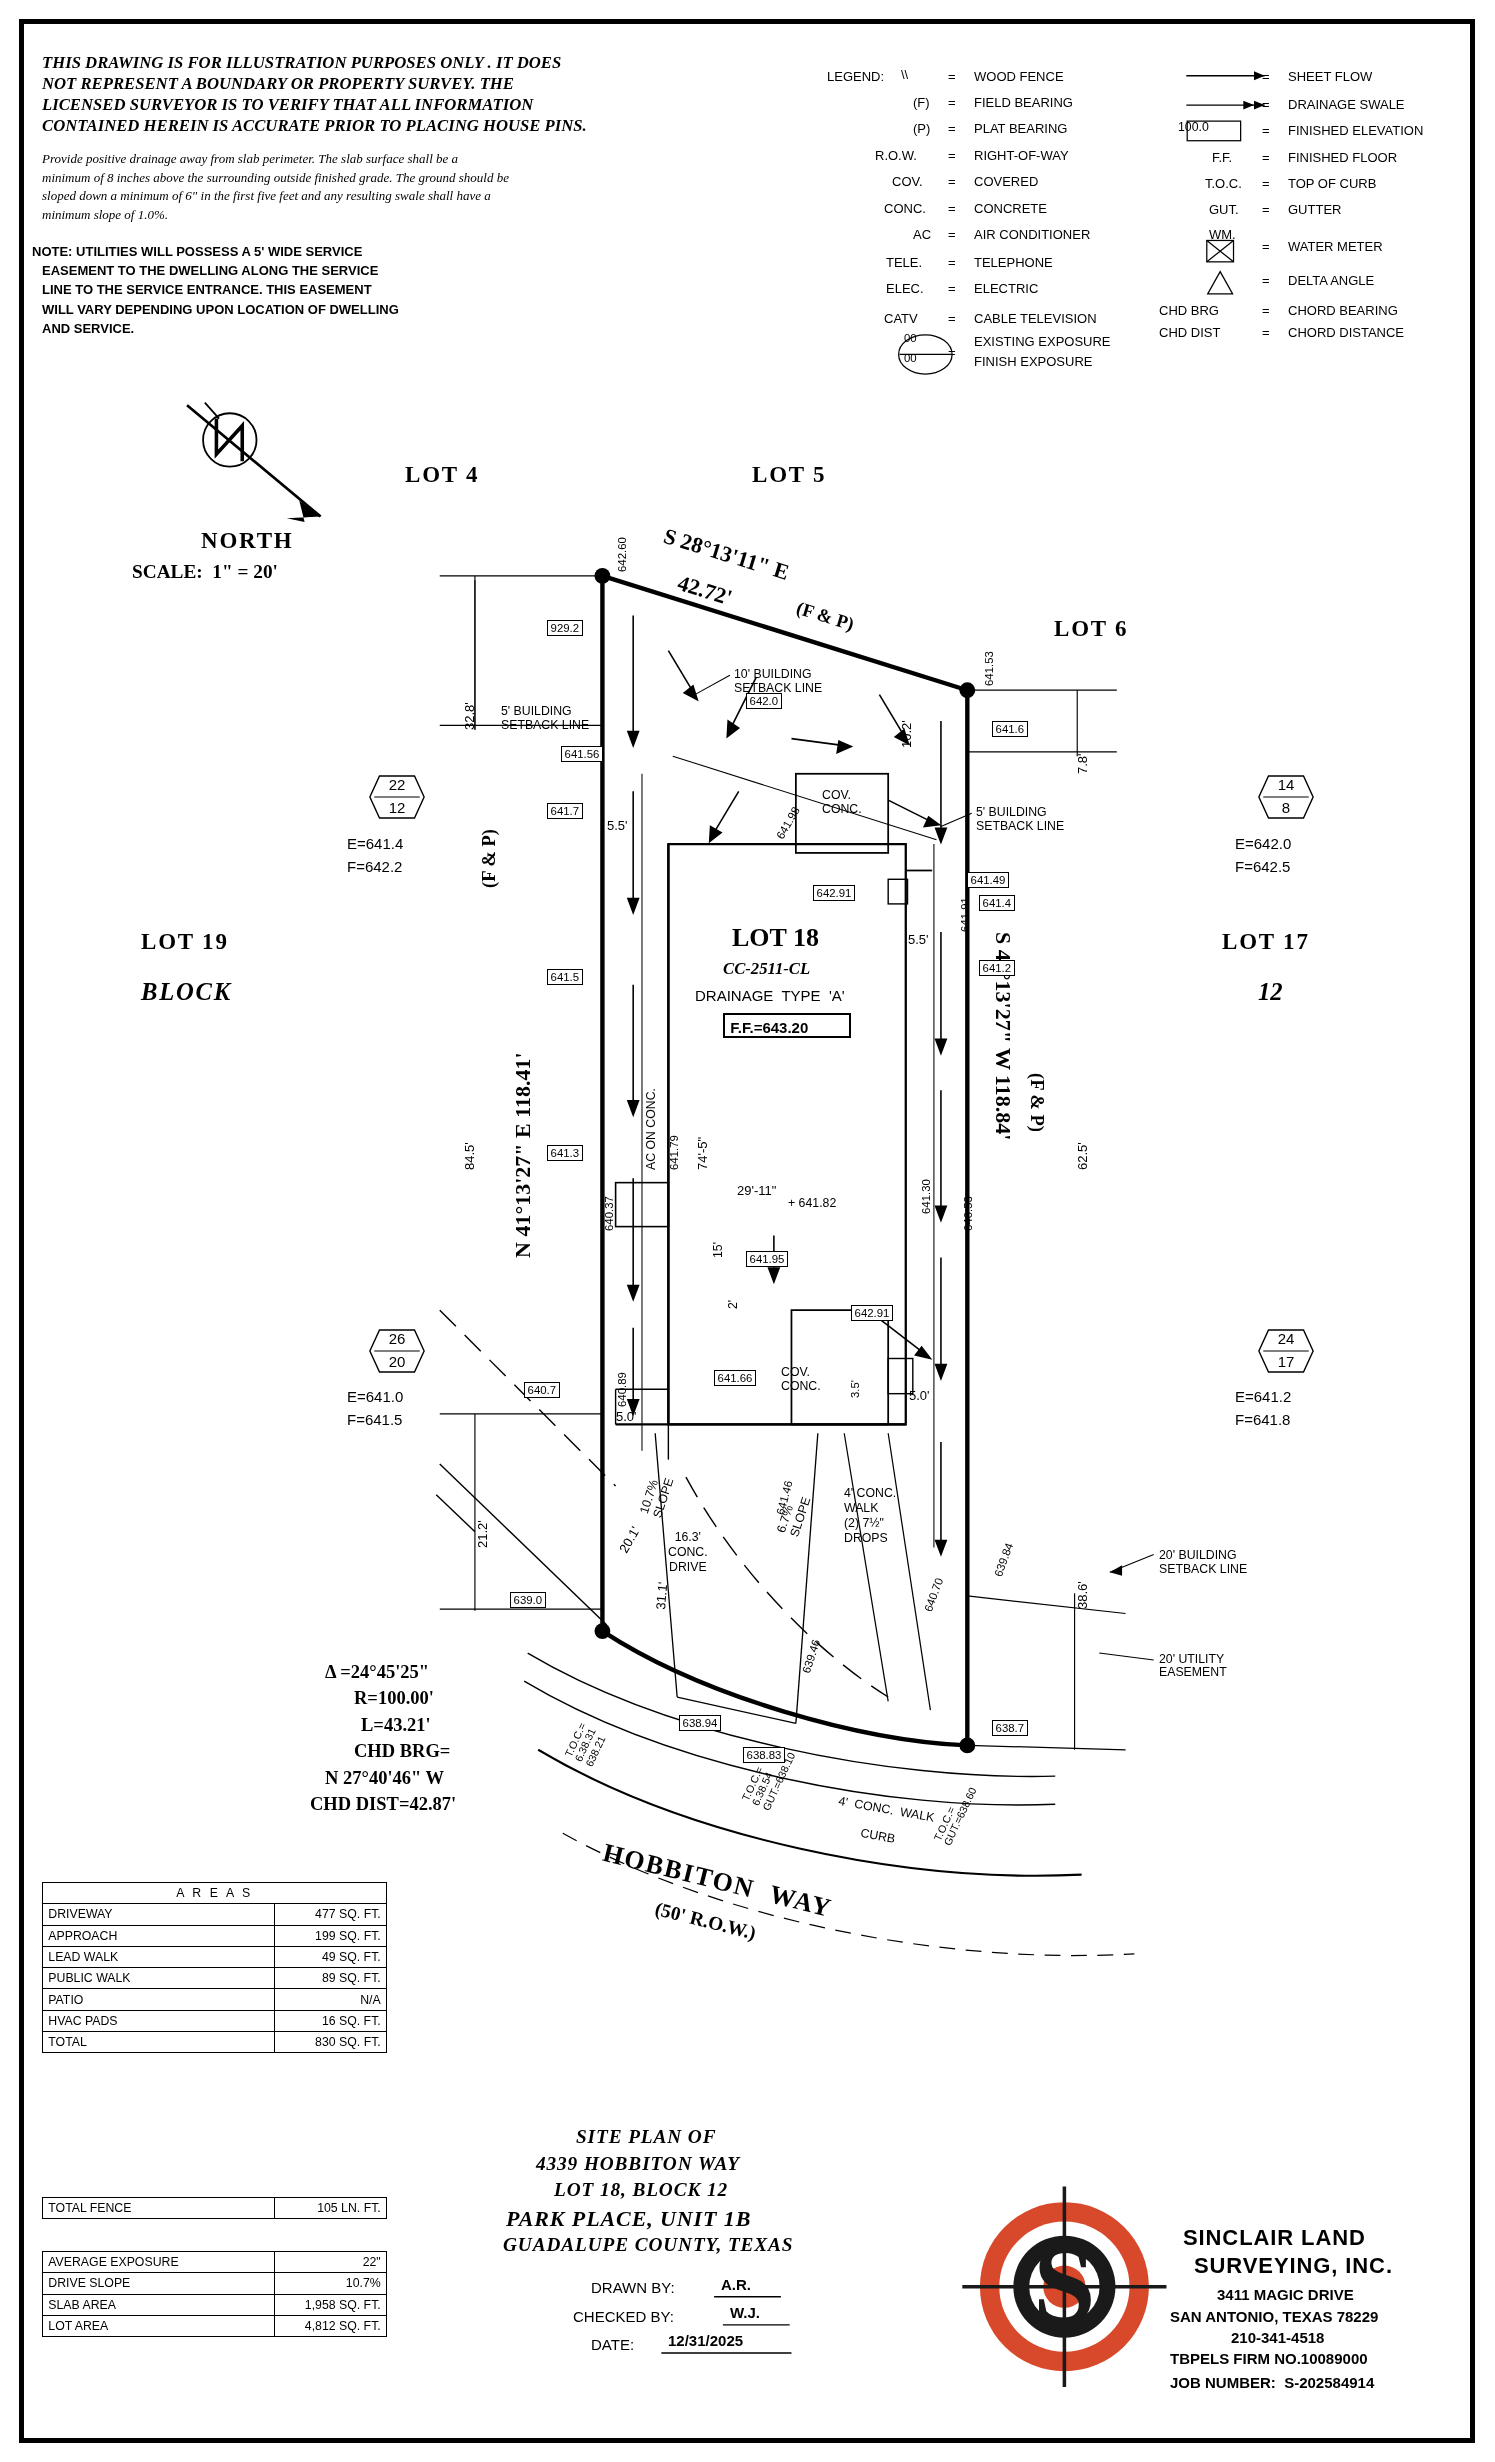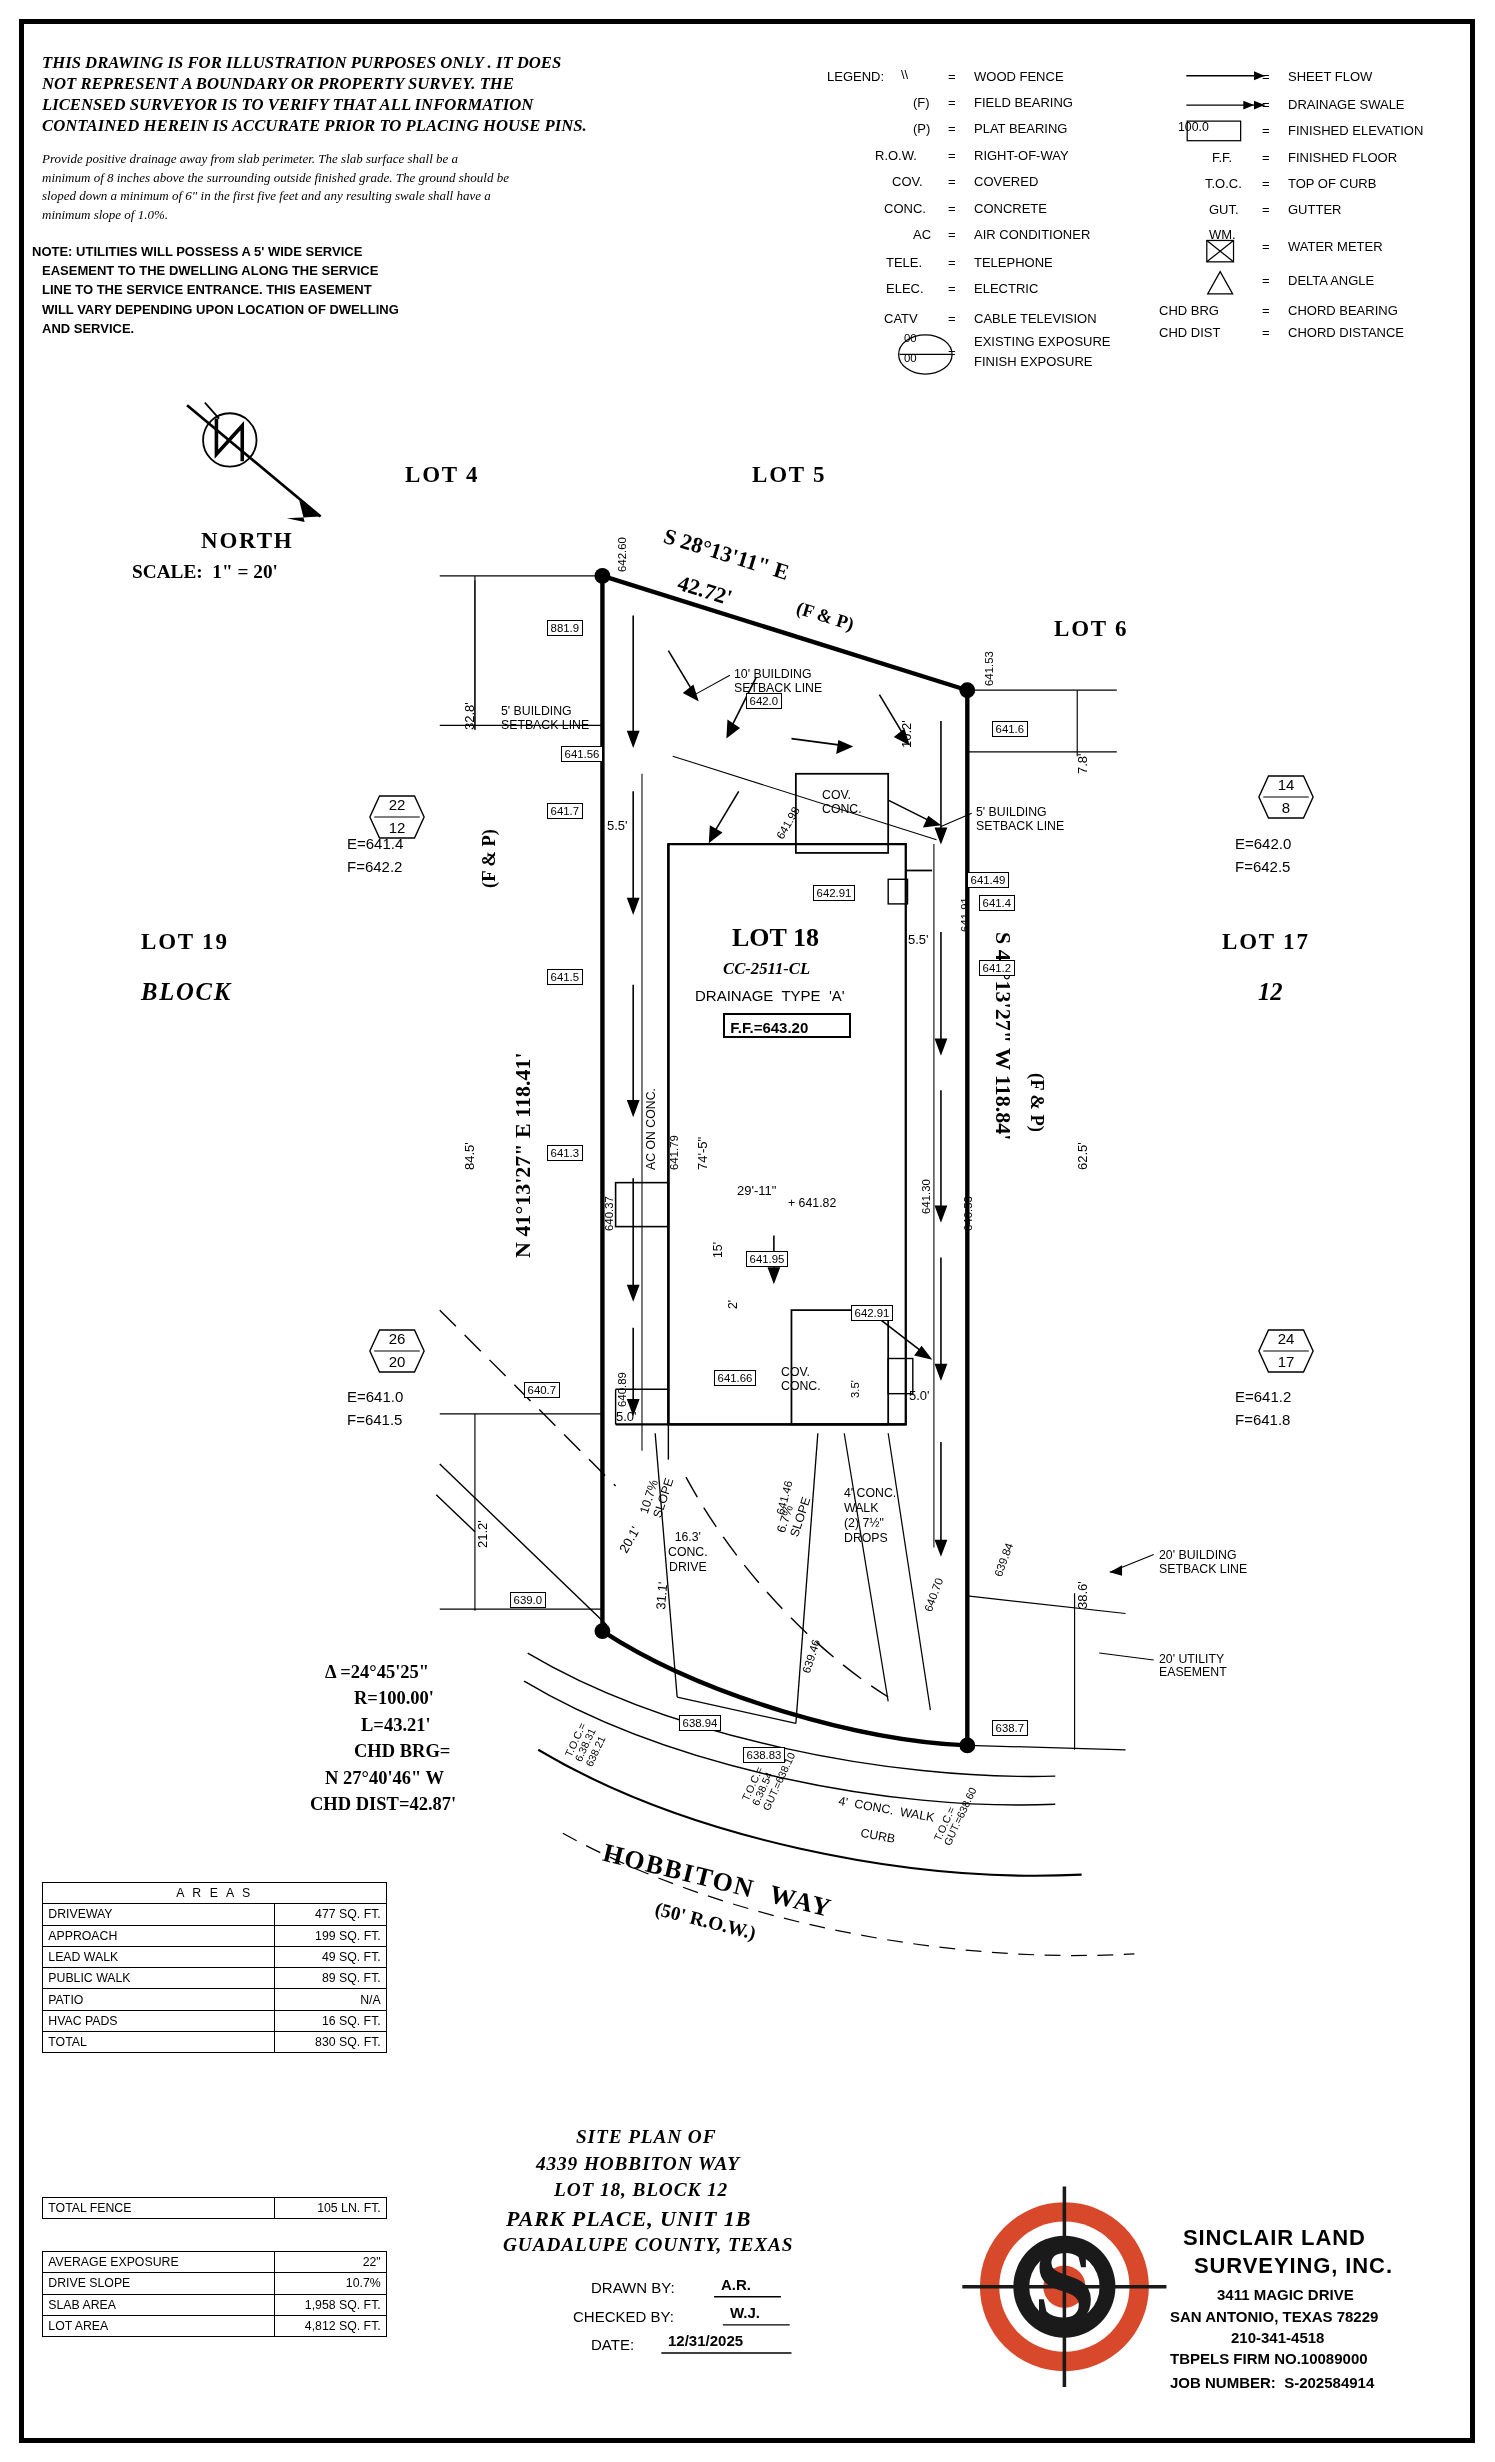--- a/index.html
+++ b/index.html
@@ -284,21 +284,21 @@
   <div class="txt serif bold" style="left:1222px;top:929px;font-size:23px;letter-spacing:1.8px;">LOT 17</div>
   <div class="txt serif bold ital" style="left:1258px;top:978px;font-size:24.6px;">12</div>
 
   <div class="txt serif bold" style="left:732px;top:923px;font-size:26px;">LOT 18</div>
   <div class="txt serif bold ital" style="left:723px;top:959px;font-size:16.7px;">CC-2511-CL</div>
   <div class="txt sans" style="left:695px;top:987px;font-size:15px;">DRAINAGE  TYPE  'A'</div>
   <div class="box" style="left:723px;top:1013px;width:128px;height:24.6px;border-width:2.2px;">
     <div class="txt sans bold" style="left:5.3px;top:3.5px;font-size:15px;">F.F.=643.20</div>
   </div>
 
-  <div class="hex" style="left:369px;top:794px;">
+  <div class="hex" style="left:369px;top:774px;">
     <svg width="56" height="46" viewBox="0 0 64 52">
         <polygon points="12,2 52,2 63,26 52,50 12,50 1,26" fill="#fff" stroke="#000" stroke-width="1.6"></polygon>
         <line x1="6" y1="26" x2="58" y2="26" stroke="#000" stroke-width="1.4"></line>
       </svg>
     <div class="t" style="top:1.8px;">22</div>
     <div class="t" style="top:24.6px;">12</div>
   </div>
   <div class="txt sans" style="left:347px;top:835px;font-size:15px;">E=641.4</div>
   <div class="txt sans" style="left:347px;top:858px;font-size:15px;">F=642.2</div>
 
@@ -357,21 +357,21 @@
 EASEMENT</span></div>
 
   <svg width="1495" height="2462" style="left:0;top:0;" viewBox="0 0 1700 2800">
     <line x1="830" y1="768" x2="790" y2="790" stroke="#000" stroke-width="1.2"></line>
     <line x1="1312" y1="1768" x2="1262" y2="1788" stroke="#000" stroke-width="1.2"></line>
     <polygon points="1262,1788 1276,1780 1276,1792" fill="#000"></polygon>
     <line x1="1312" y1="1888" x2="1250" y2="1880" stroke="#000" stroke-width="1.2"></line>
     <line x1="1105" y1="925" x2="1070" y2="940" stroke="#000" stroke-width="1.2"></line>
   </svg>
 
-  <div class="tag" style="left:547px;top:620px;">881.9</div>
+  <div class="tag" style="left:547px;top:620px;">929.2</div>
   <div class="tag" style="left:746px;top:693px;">642.0</div>
   <div class="tag" style="left:561px;top:746px;">641.56</div>
   <div class="tag" style="left:547px;top:803px;">641.7</div>
   <div class="tag" style="left:992px;top:721px;">641.6</div>
   <div class="tag" style="left:967px;top:872px;">641.49</div>
   <div class="tag" style="left:979px;top:895px;">641.4</div>
   <div class="tag" style="left:979px;top:960px;">641.2</div>
   <div class="tag" style="left:813px;top:885px;">642.91</div>
   <div class="tag" style="left:547px;top:969px;">641.5</div>
   <div class="tag" style="left:547px;top:1145px;">641.3</div>

